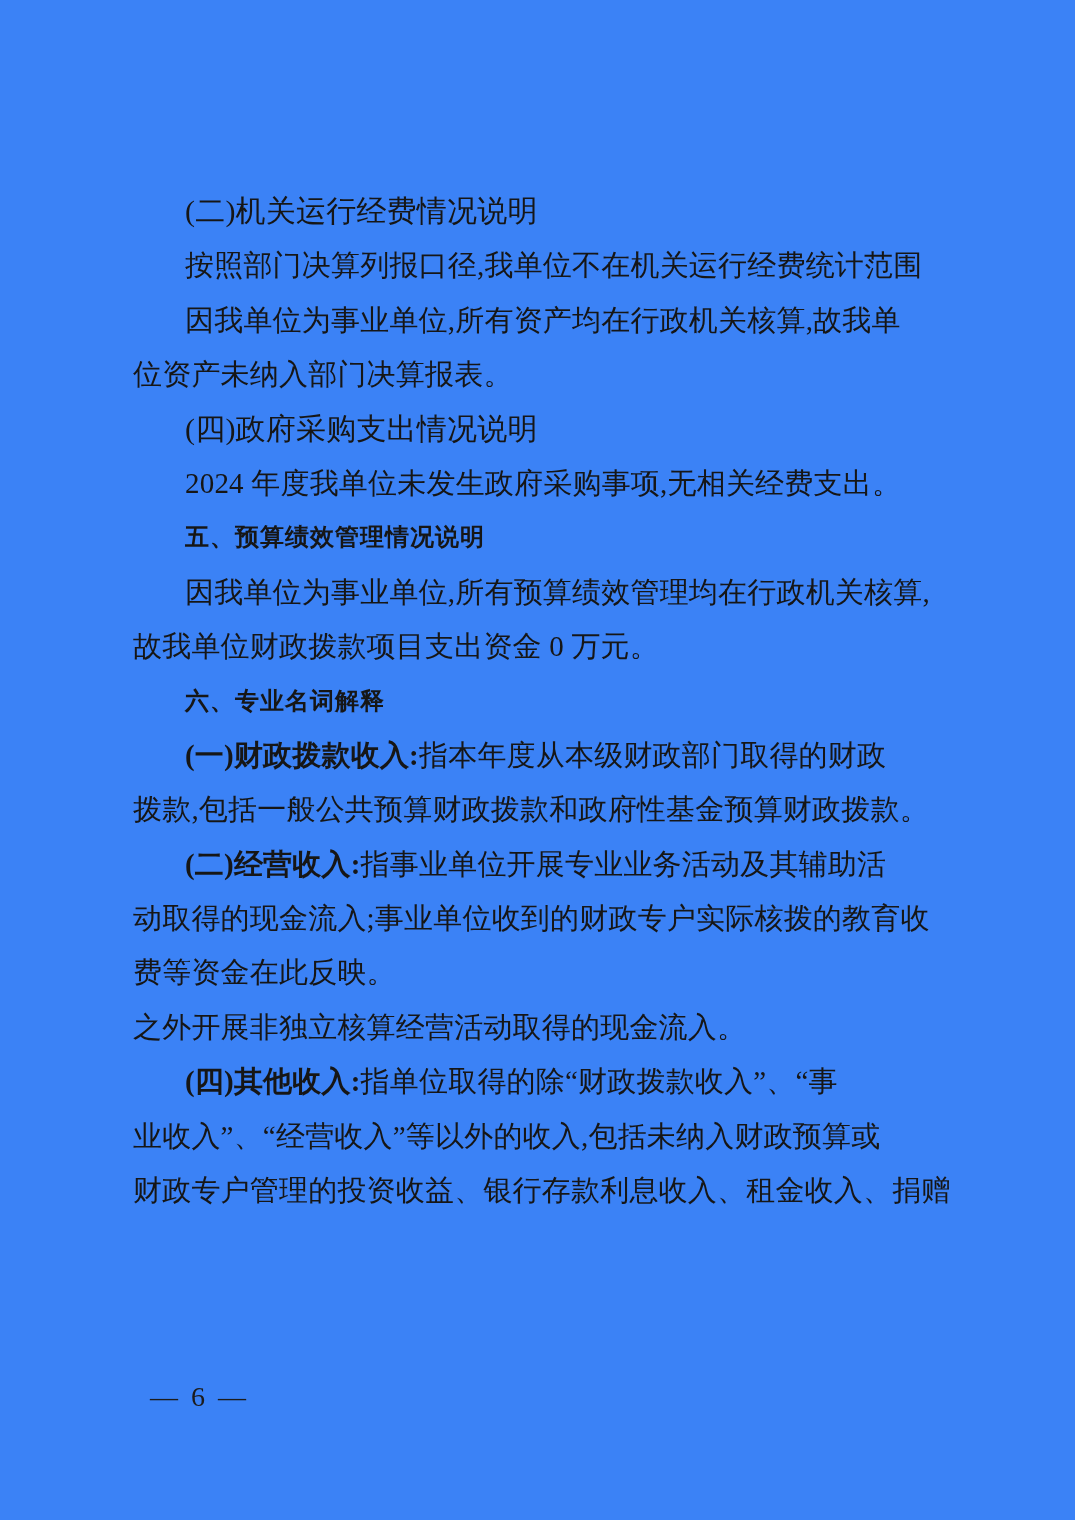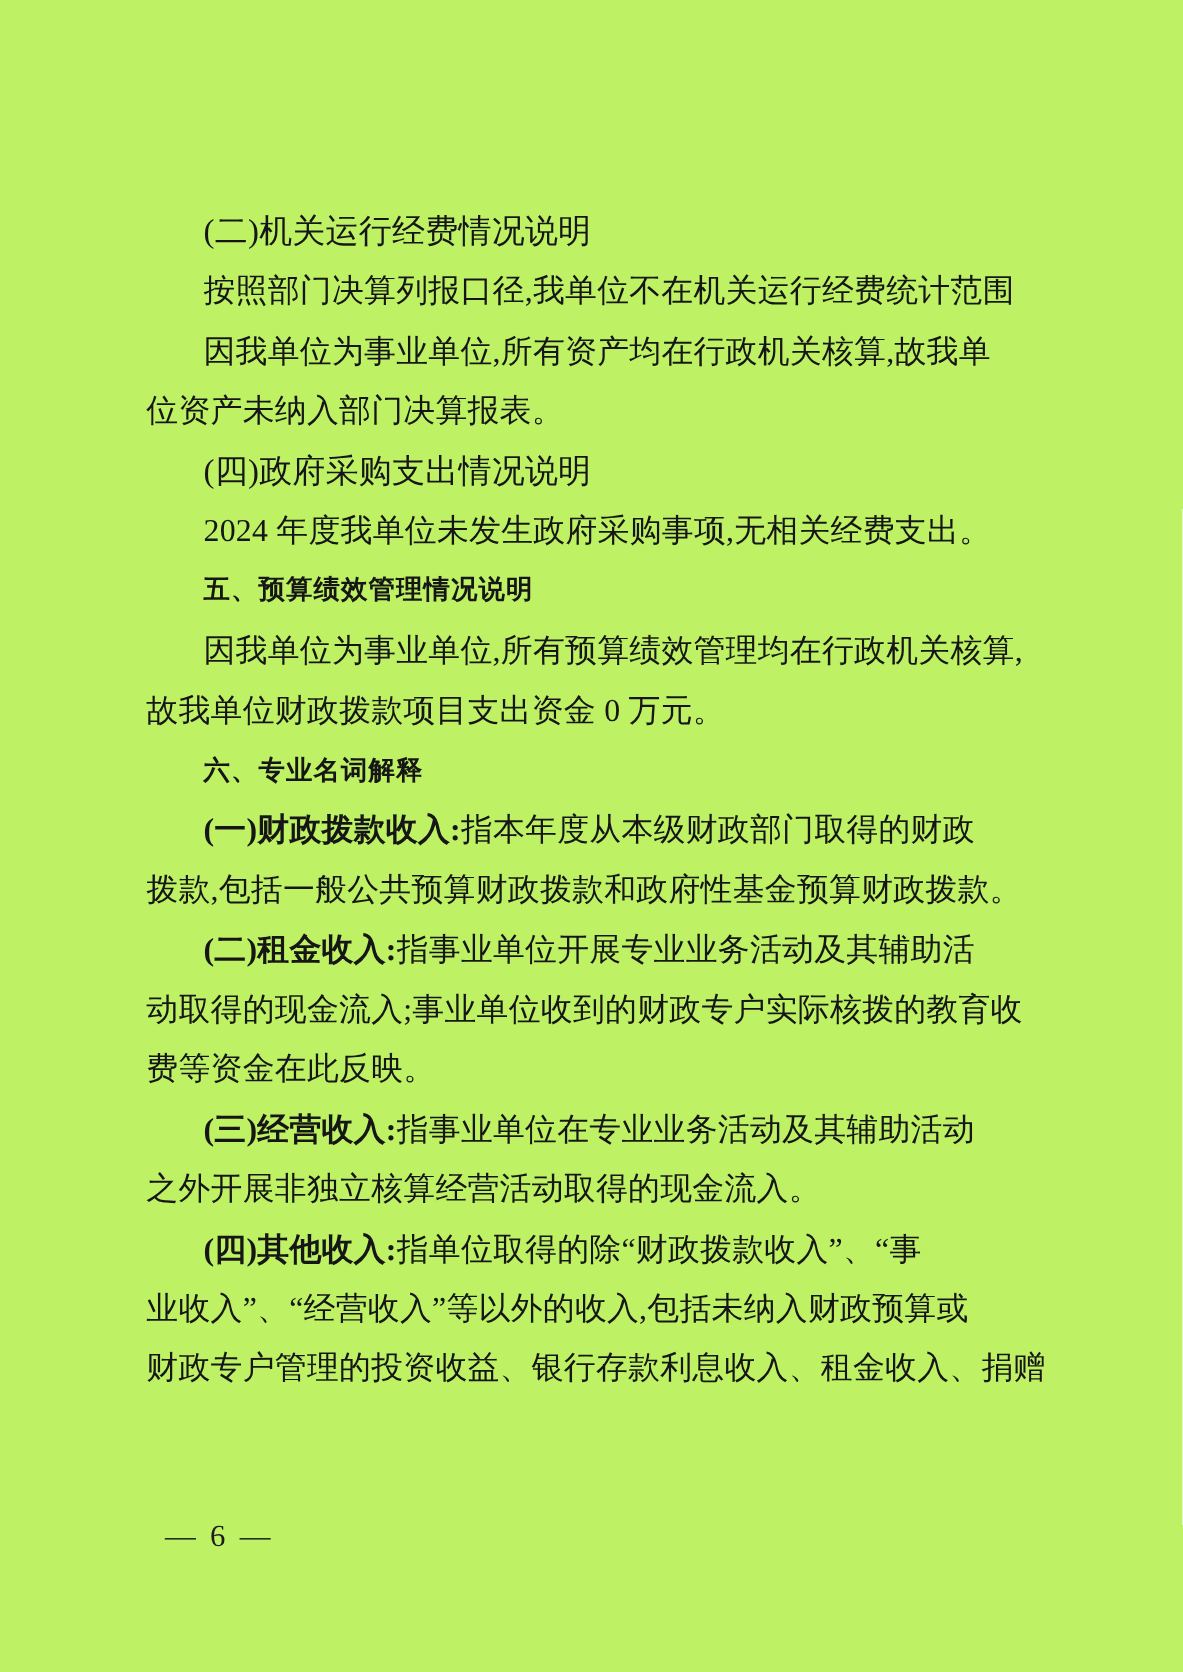--- a/index.html
+++ b/index.html
@@ -2,21 +2,21 @@
 <html lang="zh"><head>
 <meta charset="utf-8">
 <style>
   * { box-sizing: border-box; }
   html, body { margin: 0; padding: 0; background: #ffffff; }
 
   .page {
     position: relative;
     width: 1075px;
     height: 1520px;
-    background: #bef264;
+    background: #3b82f6;
     overflow: hidden;
     color: #161616;
     font-family: "Liberation Serif", "DejaVu Serif", serif;
   }
 
   .doc-body {
     position: absolute;
     left: 133px;
     top: 184px;
     width: 818px;
@@ -68,23 +68,22 @@
       <div class="line body indent">因我单位为事业单位,所有资产均在行政机关核算,故我单</div>
       <div class="line body">位资产未纳入部门决算报表。</div>
       <div class="line kai-heading indent">(四)政府采购支出情况说明</div>
       <div class="line body indent">2024 年度我单位未发生政府采购事项,无相关经费支出。</div>
       <div class="line bold-heading indent">五、预算绩效管理情况说明</div>
       <div class="line body indent">因我单位为事业单位,所有预算绩效管理均在行政机关核算,</div>
       <div class="line body">故我单位财政拨款项目支出资金 0 万元。</div>
       <div class="line bold-heading indent">六、专业名词解释</div>
       <div class="line body indent"><span class="term">(一)财政拨款收入:</span>指本年度从本级财政部门取得的财政</div>
       <div class="line body">拨款,包括一般公共预算财政拨款和政府性基金预算财政拨款。</div>
-      <div class="line body indent"><span class="term">(二)租金收入:</span>指事业单位开展专业业务活动及其辅助活</div>
+      <div class="line body indent"><span class="term">(二)经营收入:</span>指事业单位开展专业业务活动及其辅助活</div>
       <div class="line body">动取得的现金流入;事业单位收到的财政专户实际核拨的教育收</div>
       <div class="line body">费等资金在此反映。</div>
-      <div class="line body indent"><span class="term">(三)经营收入:</span>指事业单位在专业业务活动及其辅助活动</div>
       <div class="line body">之外开展非独立核算经营活动取得的现金流入。</div>
       <div class="line body indent"><span class="term">(四)其他收入:</span>指单位取得的除“财政拨款收入”、“事</div>
       <div class="line body">业收入”、“经营收入”等以外的收入,包括未纳入财政预算或</div>
       <div class="line body">财政专户管理的投资收益、银行存款利息收入、租金收入、捐赠</div>
     </div>
   <div class="page-number">— 6 —</div>
 </div>
 
 </body></html>

